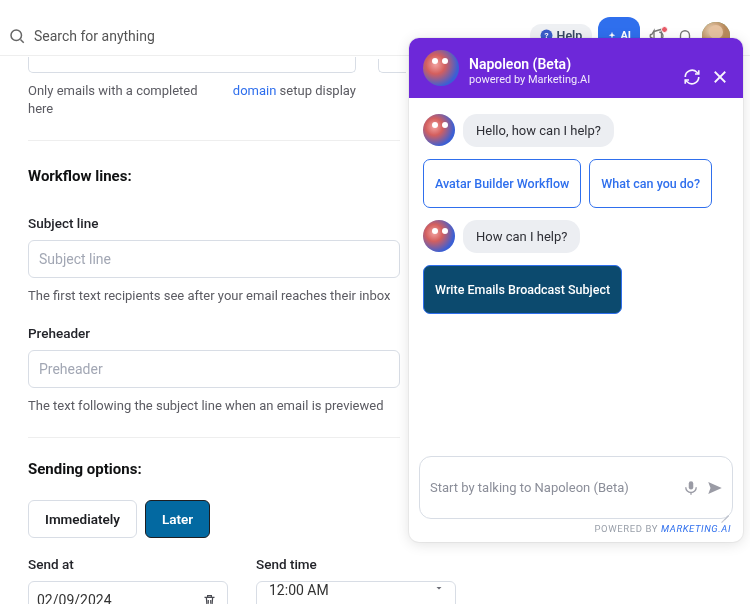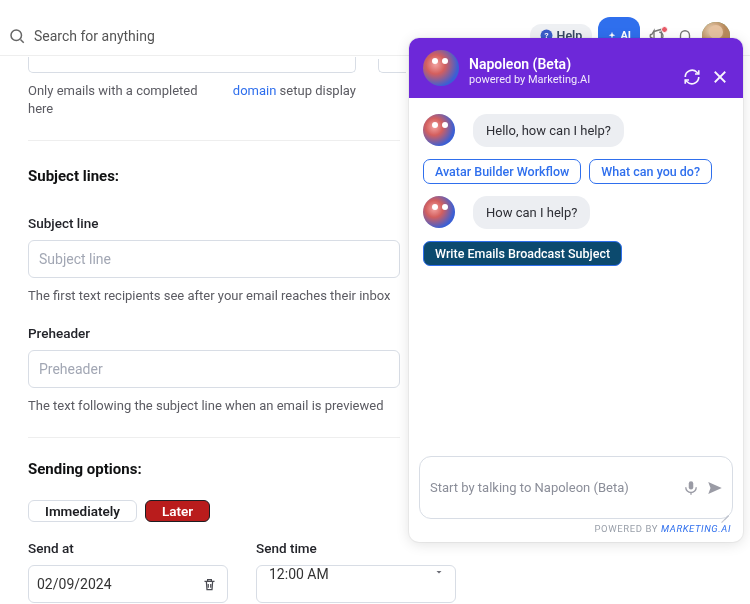--- a/index.html
+++ b/index.html
@@ -37,45 +37,45 @@
     h3 { font-size: 15px; font-weight: 700; color: #101112; margin-top: 26px; }
     .mt-section { margin-top: 30px; }
     .field-label { font-size: 13.5px; color: #23242a; margin-top: 22px; font-weight: 500; }
     .subject-label { margin-top: 30px; }
     .text-input { width: 372px; height: 38px; border: 1px solid #d8dde5; border-radius: 6px; margin-top: 9px; padding: 0 10px; font-size: 14px; color: #333; outline: none; }
     .text-input::placeholder { color: #a2a7b4; }
     .sub-helper { font-size: 13px; color: #5b5b62; margin-top: 10px; }
 
     
     .toggle-group { display: flex; gap: 8px; margin-top: 22px; }
-    .toggle-btn { border: 1px solid #d8dde5; background: #fff; border-radius: 6px; padding: 2px 16px; font-size: 13.5px; font-weight: 600; color: #1d1e22; cursor: pointer; }
-    .toggle-btn.dark { background: #b91c1c; color: #fff; border-color: #1d1e22; }
+    .toggle-btn { border: 1px solid #d8dde5; background: #fff; border-radius: 6px; padding: 10px 16px; font-size: 13.5px; font-weight: 600; color: #1d1e22; cursor: pointer; }
+    .toggle-btn.dark { background: #0369a1; color: #fff; border-color: #1d1e22; }
 
     .row3 { display: flex; gap: 28px; margin-top: 18px; }
     .col .field-label { margin-top: 0; }
     .select-like { display: flex; align-items: flex-start; justify-content: space-between; height: 38px; border: 1px solid #d8dde5; border-radius: 6px; padding: 0 10px 0 12px; font-size: 14px; color: #333; margin-top: 9px; min-width: 190px; background: #fff; }
     .select-like .chev { color: #6a6c75; }
     .date-input { width: 200px; display:flex; align-items:center; justify-content:space-between;padding-left:8px;}
     .delete-icon { color: #4a4b52; }
 
     
     .chat-panel { position: absolute; top: 38px; right: 7px; width: 334px; height: 504px; background: #fff; border-radius: 10px; box-shadow: 0 2px 14px rgba(0,0,0,0.12), 0 0 0 1px rgba(0,0,0,0.04); display: flex; flex-direction: column; overflow: hidden; }
     .chat-header { background: #6d28d9; color: #fff; padding: 12px 14px; display: flex; align-items: flex-end; gap: 10px; }
     .chat-avatar { width: 36px; height: 36px; border-radius: 50%; background: radial-gradient(circle at 35% 40%, #f3a3a1 0%, #d35f5e 30%, #3b5fd4 70%); position: relative; overflow: hidden; flex-shrink:0;}
     .chat-avatar::after{content:""; position:absolute; top:8px; left:9px; width:6px; height:6px; background:#fff; border-radius:50%; box-shadow: 10px 0 0 #fff;}
     .chat-avatar-sm { width: 32px; height: 32px; }
     .chat-title { font-size: 14px; font-weight: 600; line-height: 1.2; }
     .chat-sub { font-size: 11px; opacity: 0.9; }
     .chat-header .spacer { flex: 1; }
     .chat-header .icon { width: 18px; height: 18px; opacity: 0.95; cursor: pointer;}
     .chat-body { flex: 1; padding: 16px 14px 8px; display: flex; flex-direction: column; gap: 12px; overflow: auto; }
-    .msg-row { display: flex; gap: 18px; align-items: flex-start; }
+    .msg-row { display: flex; gap: 8px; align-items: flex-start; }
     .bubble { background: #eceef2; border-radius: 14px; padding: 9px 13px; font-size: 13px; color: #2e2f36; max-width: 220px; }
     .chip-row { display: flex; flex-wrap: wrap; gap: 8px; }
-    .chip { border: 1px solid #2f6fed; color: #2f6fed; background: #fff; border-radius: 7px; padding: 4px 11px; font-size: 12.5px; font-weight: 500; cursor: pointer; }
+    .chip { border: 1px solid #2f6fed; color: #2f6fed; background: #fff; border-radius: 7px; padding: 16px 11px; font-size: 12.5px; font-weight: 500; cursor: pointer; }
     .chip.solid { background: #0c4a6e; color: #fff; }
     .chat-input-row { display: flex; align-items: center; gap: 6px; border: 1px solid #d8dde5; border-radius: 12px; margin: 0 10px 4px; padding: 17px 8px; position: relative; }
     .chat-input { flex: 1; border: none; outline: none; font-size: 13px; color: #333; padding: 6px 2px; }
     .chat-input::placeholder { color: #8b8e99; }
     .chat-input-row svg { width: 18px; height: 18px; color: #9a9ba5; }
     .resize-grip { position:absolute; right:3px; bottom:2px; width:8px; height:8px; }
     .resize-grip::before{content:""; position:absolute; right:0; bottom:0; width:6px; height:2px; border-bottom:1px solid #bfc2cc; transform:rotate(-45deg); transform-origin:right bottom;}
     .resize-grip::after{content:""; position:absolute; right:0; bottom:0; width:10px; height:2px; border-bottom:1px solid #bfc2cc; transform:rotate(-45deg); transform-origin:right bottom;}
     .chat-footer { font-size: 9.5px; letter-spacing: 0.6px; color: #9aa0aa; text-align: right; padding: 0 12px 8px; }
     .chat-footer .brand { color: #2f6fed; font-style: italic; }
@@ -126,21 +126,21 @@
 
 <div class="main">
   <div class="truncated-input"></div>
   <div class="from-chip"></div>
   <div class="helper">
     <span>Only emails with a completed </span><a href="#">domain</a><span> setup display here</span>
   </div>
 
   <hr class="divider divider-short">
 
-  <h3>Subject lines:</h3>
+  <h3>Workflow lines:</h3>
 
   <div class="field-label subject-label">Subject line</div>
   <input class="text-input" placeholder="Subject line" style="">
   <div class="sub-helper">The first text recipients see after your email reaches their inbox</div>
 
   <div class="field-label">Preheader</div>
   <input class="text-input" placeholder="Preheader" style="">
   <div class="sub-helper">The text following the subject line when an email is previewed</div>
 
   <hr class="divider divider-short" style="margin-top:24px">

